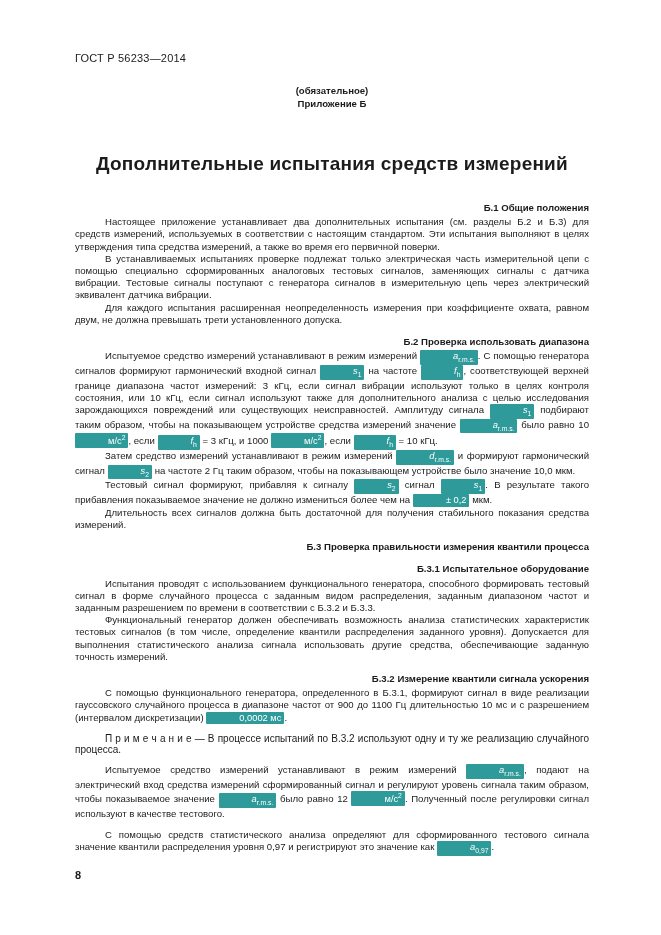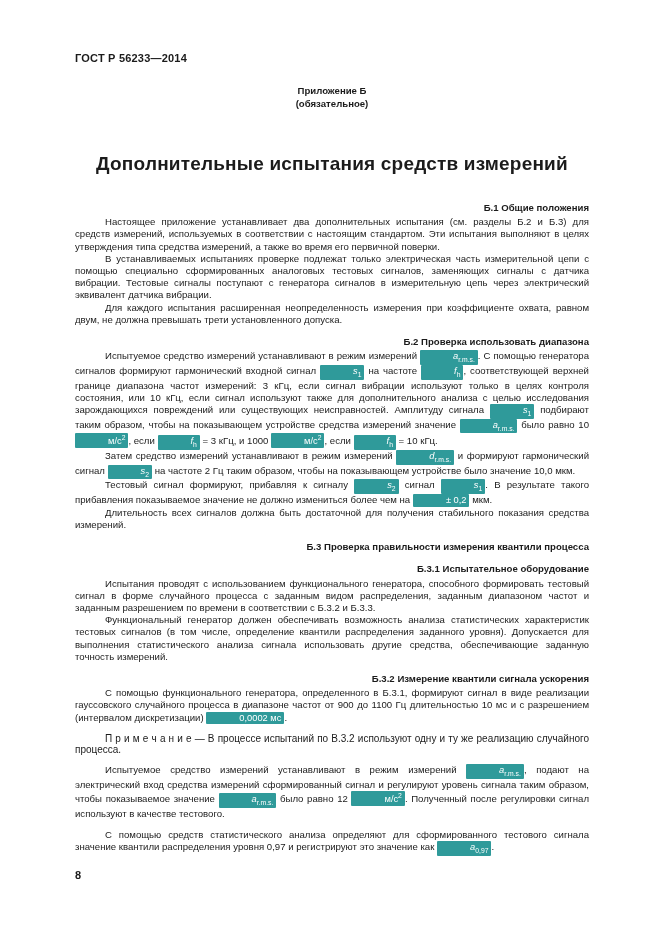--- a/index.html
+++ b/index.html
@@ -9,21 +9,21 @@
     height: 935px;
     margin: 0 auto;
     background: #ffffff;
     font-family: "Liberation Sans", sans-serif;
     color: #1b1b1b;
     box-sizing: border-box;
     padding: 52px 72px 0 75px;
     overflow: hidden;
   }
   .doc-number {
-    font-weight: bold;
+    font-weight: normal;
     font-size: 11px;
     letter-spacing: 0.2px;
   }
   .annex-wrap {
     text-align: center;
     margin-top: 21px;
     font-weight: bold;
     font-size: 9.6px;
     line-height: 12.5px;
   }
@@ -78,22 +78,22 @@
     font-size: 11px;
   }
 </style>
 </head>
 <body>
 
 <div class="page">
   <div class="doc-number">ГОСТ Р 56233—2014</div>
 
   <div class="annex-wrap">
+    <div>(обязательное)</div>
     <div>Приложение Б</div>
-    <div>(обязательное)</div>
   </div>
 
   <h1 class="doc-title">Дополнительные испытания средств измерений</h1>
 
   <div class="doc-body" id="doc-body">
       <div class="sect-heading">Б.1 Общие положения</div>
       <p class="para">Настоящее приложение устанавливает два дополнительных испытания (см. разделы Б.2 и Б.3) для средств измерений, используемых в соответствии с настоящим стандартом. Эти испытания выполняют в целях утверждения типа средства измерений, а также во время его первичной поверки.</p>
       <p class="para">В устанавливаемых испытаниях проверке подлежат только электрическая часть измерительной цепи с помощью специально сформированных аналоговых тестовых сигналов, заменяющих сигналы с датчика вибрации. Тестовые сигналы поступают с генератора сигналов в измерительную цепь через электрический эквивалент датчика вибрации.</p>
       <p class="para">Для каждого испытания расширенная неопределенность измерения при коэффициенте охвата, равном двум, не должна превышать трети установленного допуска.</p>
       <div class="sect-heading">Б.2 Проверка использовать диапазона</div>

